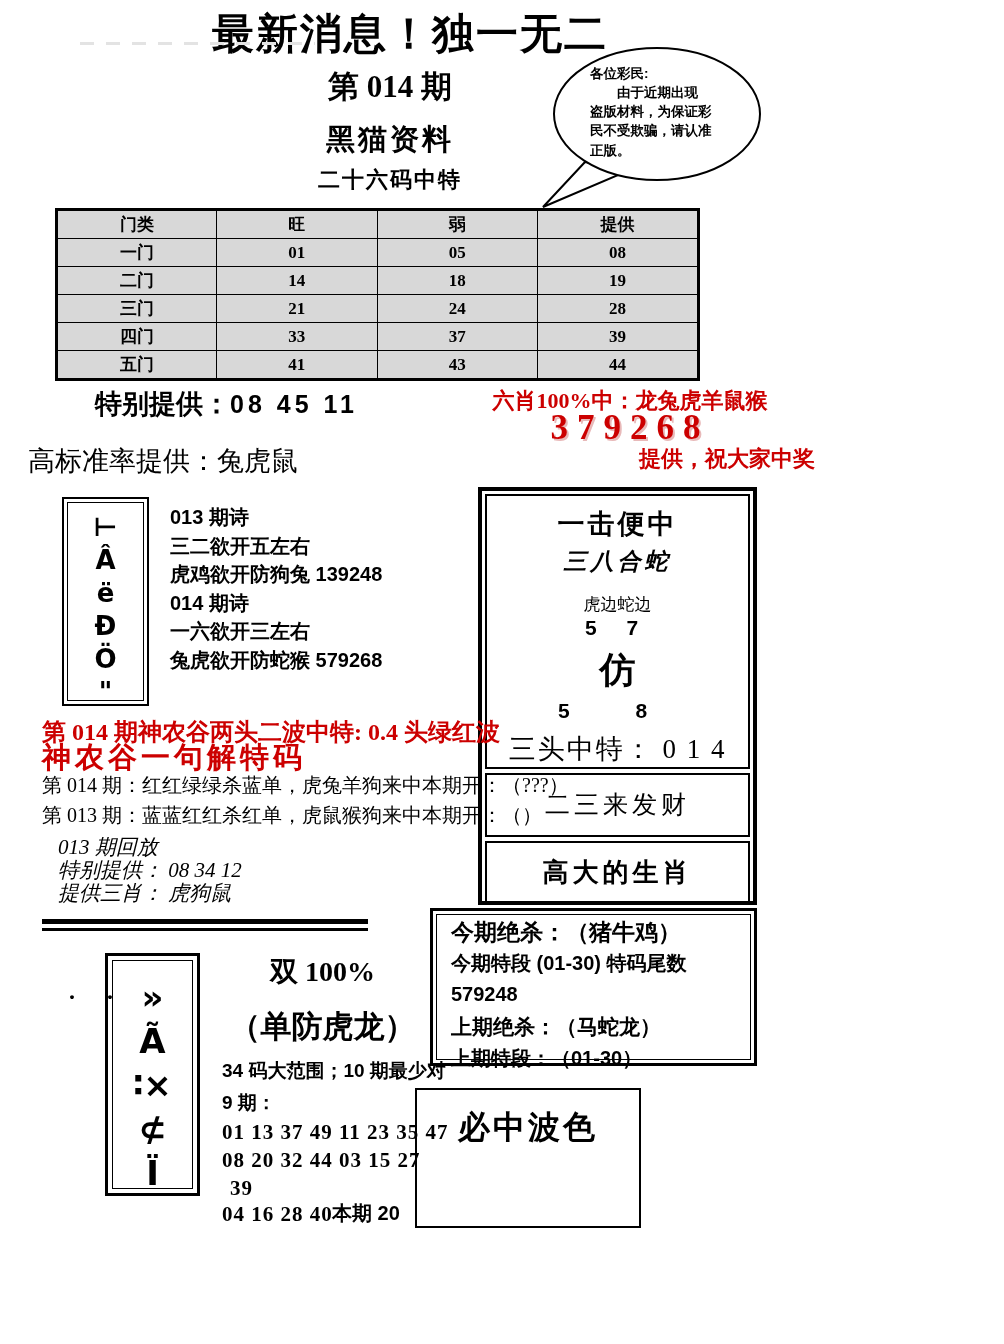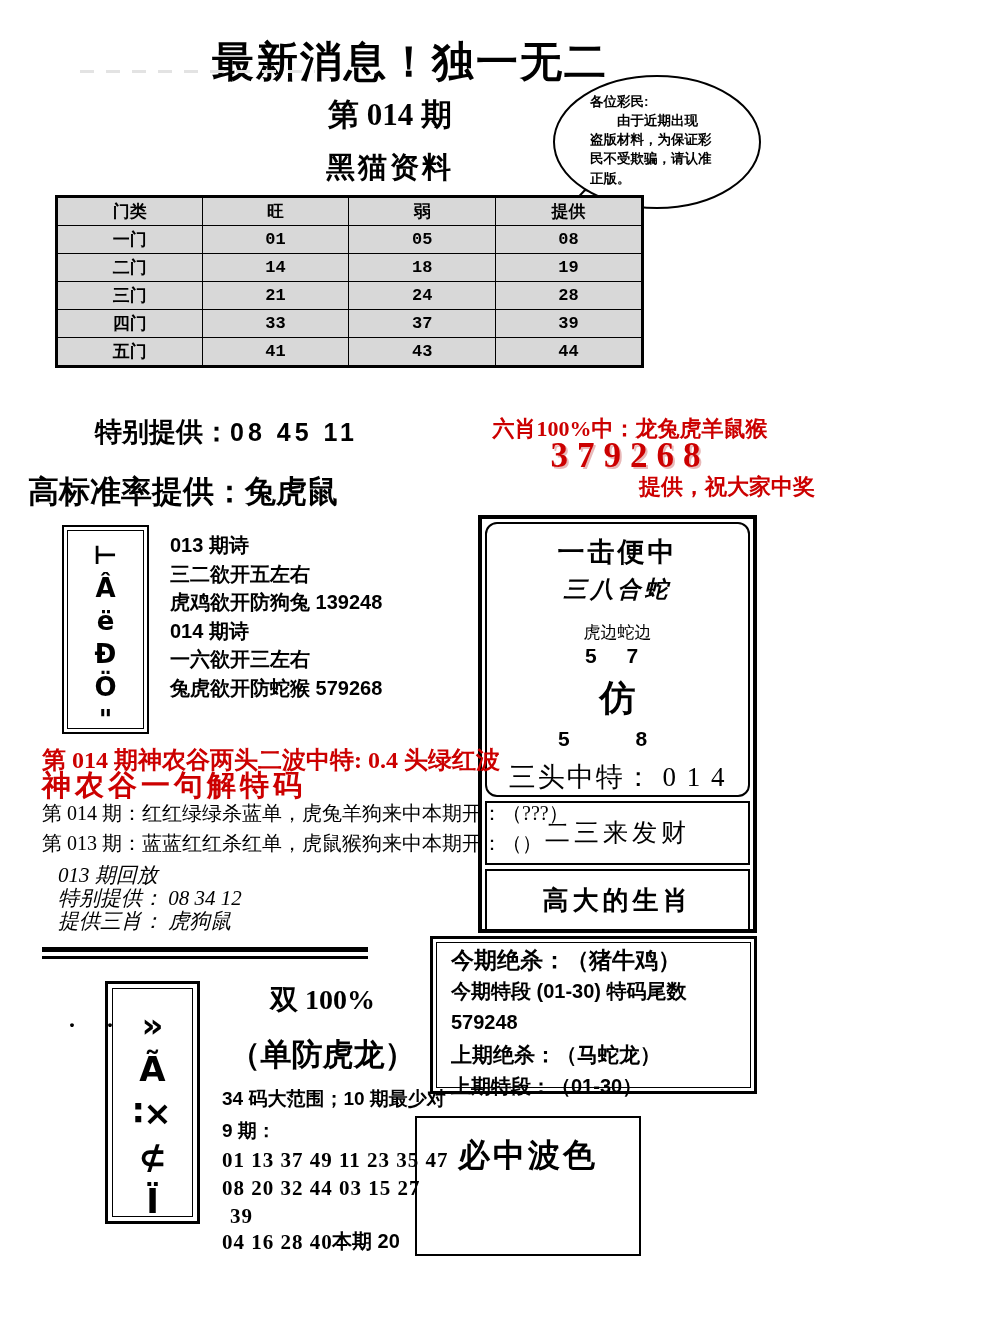--- a/index.html
+++ b/index.html
@@ -1,67 +1,67 @@
 <!DOCTYPE html>
 <html><head>
 <meta charset="utf-8">
 <style>
   html,body{margin:0;padding:0;}
   body{
     width:1004px;height:1344px;position:relative;background:#fff;
     font-family:"Liberation Serif","DejaVu Serif",serif;color:#000;
     overflow:hidden;
   }
-  .abs{position:absolute;margin-top:28px;}
+  .abs{position:absolute;}
   .red{color:#cc0000;}
   .green{color:#33cc33;}
 
   
   .main-title{left:110px;top:6px;width:600px;font-size:42px;font-weight:bold;letter-spacing:2px;text-align:center;}
   .artifact-line{left:80px;top:42px;width:235px;height:3px;
     background:repeating-linear-gradient(90deg,#e3e3e3 0 14px,transparent 14px 26px);}
   .issue-no{left:110px;top:66px;width:560px;font-size:31px;font-weight:bold;text-align:center;}
   .brand{left:110px;top:120px;width:560px;font-size:29px;font-weight:bold;text-align:center;letter-spacing:3px;}
   .subtitle{left:110px;top:165px;width:560px;font-size:22px;font-weight:bold;text-align:center;letter-spacing:2px;}
 
   
   .bubble-wrap{left:535px;top:42px;width:240px;height:176px;}
   .bubble-text{left:590px;top:64px;width:162px;font-size:13.5px;font-weight:bold;
     line-height:1.42;white-space:pre-line;font-family:"Liberation Sans","DejaVu Sans",sans-serif;}
 
   
-  table.grid{left:55px;top:195px;width:589px;position:absolute;border-collapse:collapse;font-family:Liberation Mono, monospace;}
+  table.grid{left:55px;top:208px;width:645px;position:absolute;border-collapse:collapse;}
   table.grid th,table.grid td{
     border:1px solid #000;background:#d8d8d8;height:27px;
     font-size:17px;font-weight:bold;text-align:center;padding:0;}
   table.grid{border:3px solid #000;}
 
   
   .special-offer{left:95px;top:386px;font-size:27px;font-weight:bold;}
   .special-offer .nums{letter-spacing:4px;font-family:"Liberation Sans","DejaVu Sans",sans-serif;font-size:25px;}
   .six-line{left:445px;top:386px;width:370px;font-size:22px;font-weight:bold;text-align:center;}
   .six-number{left:445px;top:408px;width:370px;font-size:35px;font-weight:bold;text-align:center;letter-spacing:9px;text-shadow:2px 2px 0 #e8b9b9;}
   .six-wish{left:445px;top:444px;width:370px;font-size:22px;font-weight:bold;text-align:right;}
-  .high-rate{left:28px;top:443px;font-size:31px;font-weight:bold;}
+  .high-rate{left:28px;top:443px;font-size:27px;font-weight:normal;}
 
   
   .glyph-box1{left:62px;top:497px;width:83px;height:205px;border:2px solid #000;}
   .glyph-box1 .inner{position:absolute;left:3px;top:3px;right:3px;bottom:3px;border:1px solid #000;
     display:flex;flex-direction:column;align-items:center;justify-content:flex-start;padding-top:8px;}
   .glyph-box1 .g{font-size:26px;line-height:33px;font-family:"DejaVu Sans",sans-serif;font-weight:bold;}
 
   
   .poem{left:170px;top:503px;font-size:20px;font-weight:bold;line-height:28.5px;
     font-family:"Liberation Sans","DejaVu Sans",sans-serif;}
 
   
   .right-container{left:478px;top:487px;width:279px;height:418px;border:4px solid #000;box-sizing:border-box;
     padding:3px;display:flex;flex-direction:column;gap:4px;}
   .right-sec{border:2px solid #000;text-align:center;box-sizing:border-box;}
-  .sec-a{height:333px;border-radius:12px;}
+  .sec-a{height:333px;}
   .sec-a .t1{margin-top:10px;font-size:27px;font-weight:bold;letter-spacing:3px;}
   .sec-a .t2{margin-top:4px;font-size:23px;font-weight:bold;font-style:italic;letter-spacing:4px;}
   .sec-a .t3{margin-top:16px;font-size:17px;}
   .sec-a .t4{font-size:21px;font-weight:bold;letter-spacing:12px;font-family:"Liberation Sans",sans-serif;}
   .sec-a .t5{margin-top:6px;font-size:36px;font-weight:bold;}
   .sec-a .t6{margin-top:4px;font-size:21px;font-weight:bold;letter-spacing:30px;font-family:"Liberation Sans",sans-serif;}
   .sec-a .t7{margin-top:8px;font-size:27px;letter-spacing:2px;}
   .sec-b{height:64px;line-height:60px;font-size:25px;letter-spacing:4px;}
   .sec-c{height:64px;line-height:60px;font-size:26px;font-weight:bold;letter-spacing:4px;}
 

